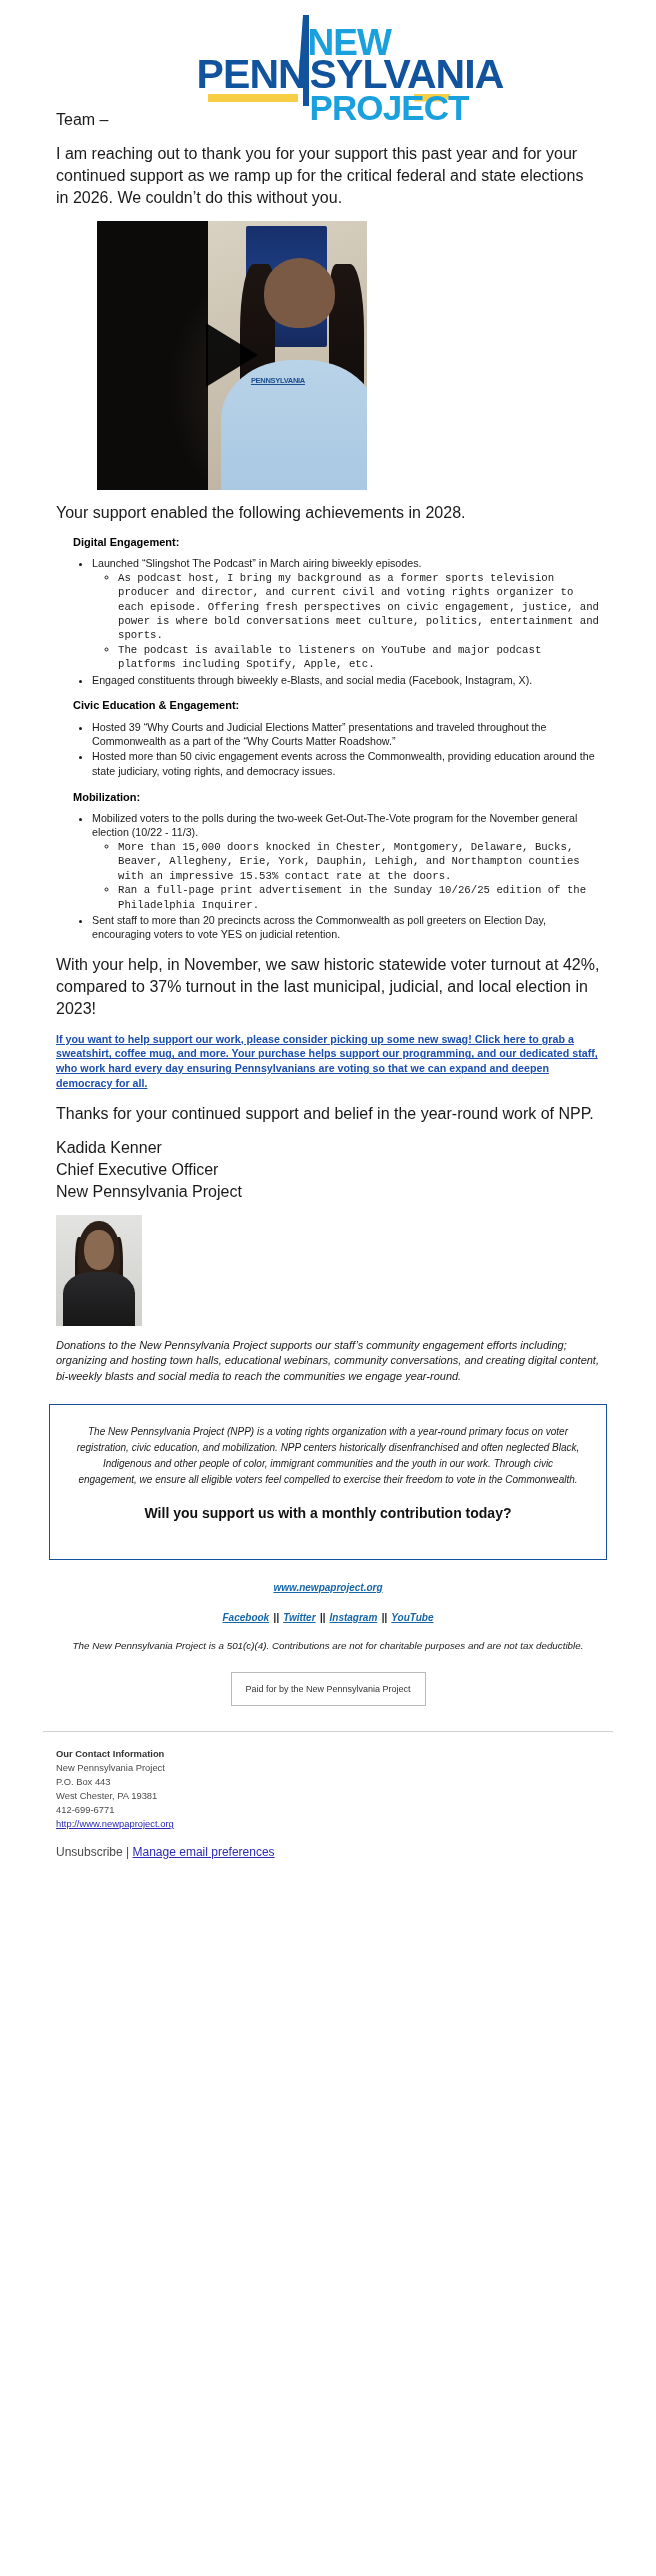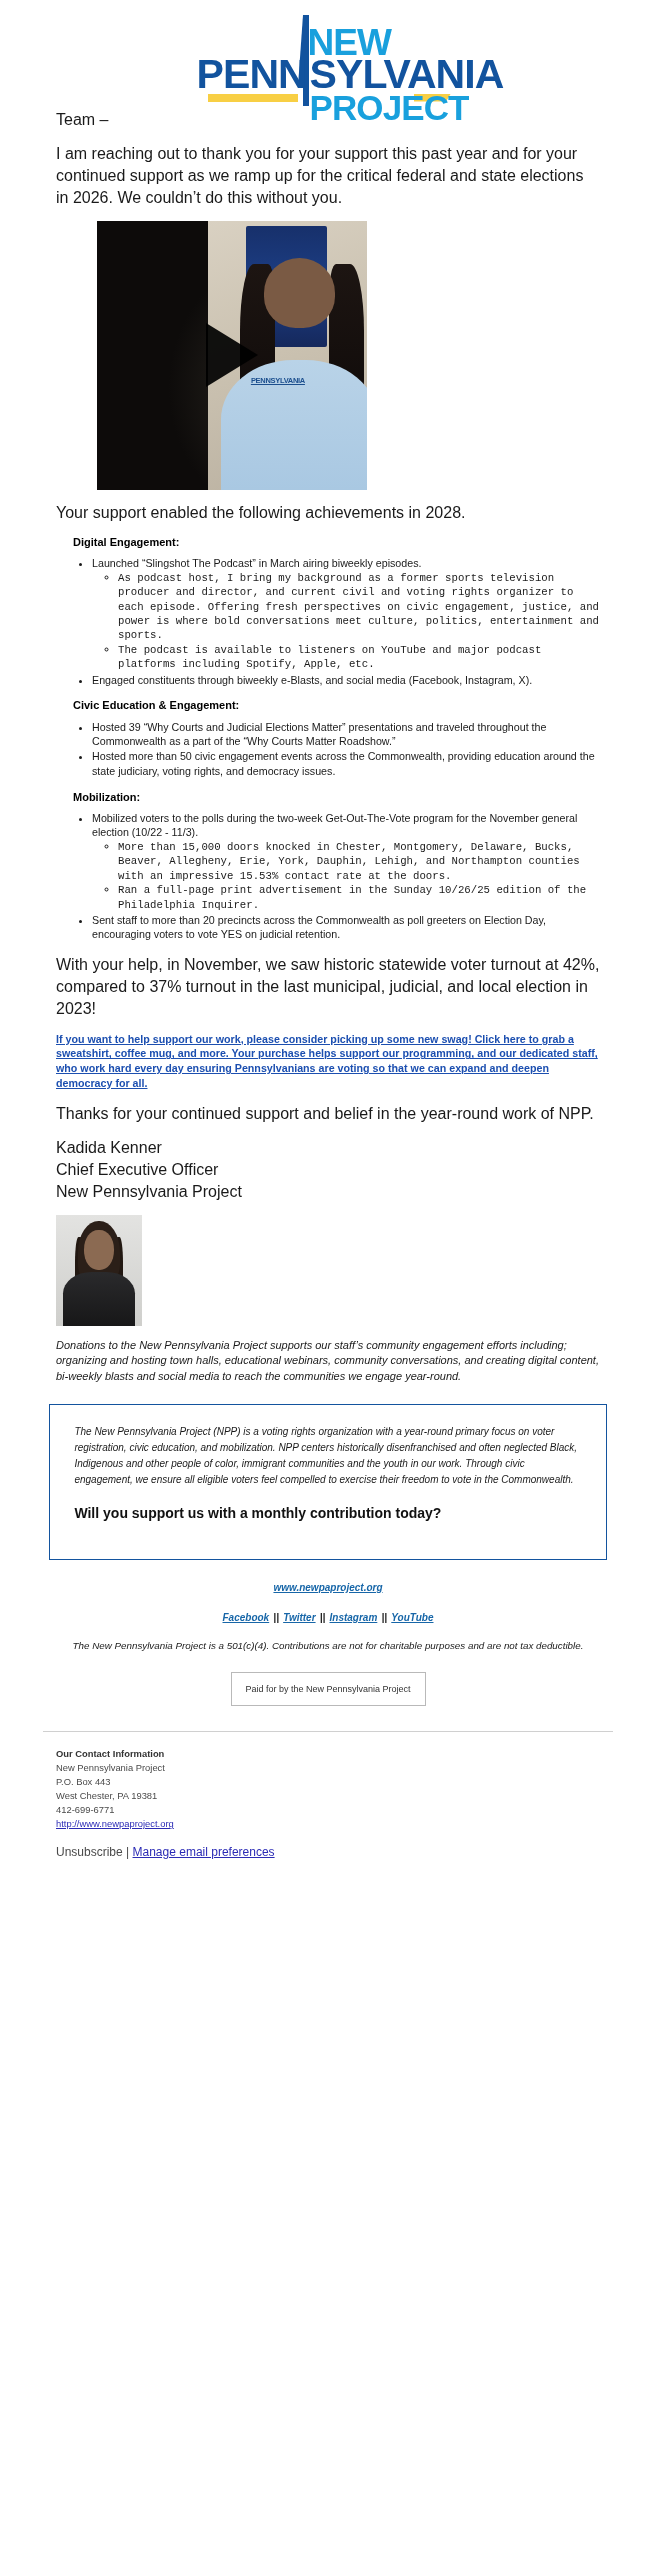--- a/index.html
+++ b/index.html
@@ -163,21 +163,21 @@
   .italic-note {
     font-style:italic; font-size:11px; line-height:1.42; color:#1a1a1a;
     margin:0 0 15px 0;
   }
 
   
   .mission-box {
     margin:19px 49px 17px 49px;
     border:1.9px solid #13539e;
     padding:19px 24.4px 22.5px 24.4px;
-    text-align:left;
+    text-align:center;
   }
   .mission-box p.mtext {
     font-style:italic; font-size:10px; line-height:1.62; color:#1a1a1a;
     margin:0 0 17px 0;
   }
   .mission-box .ask {
     font-size:14px; font-weight:bold; color:#111; margin:0 0 15px 0;
   }
   .donate-btn {
     display:inline-block; background:#f5cf52; color:#1b4f8f;

